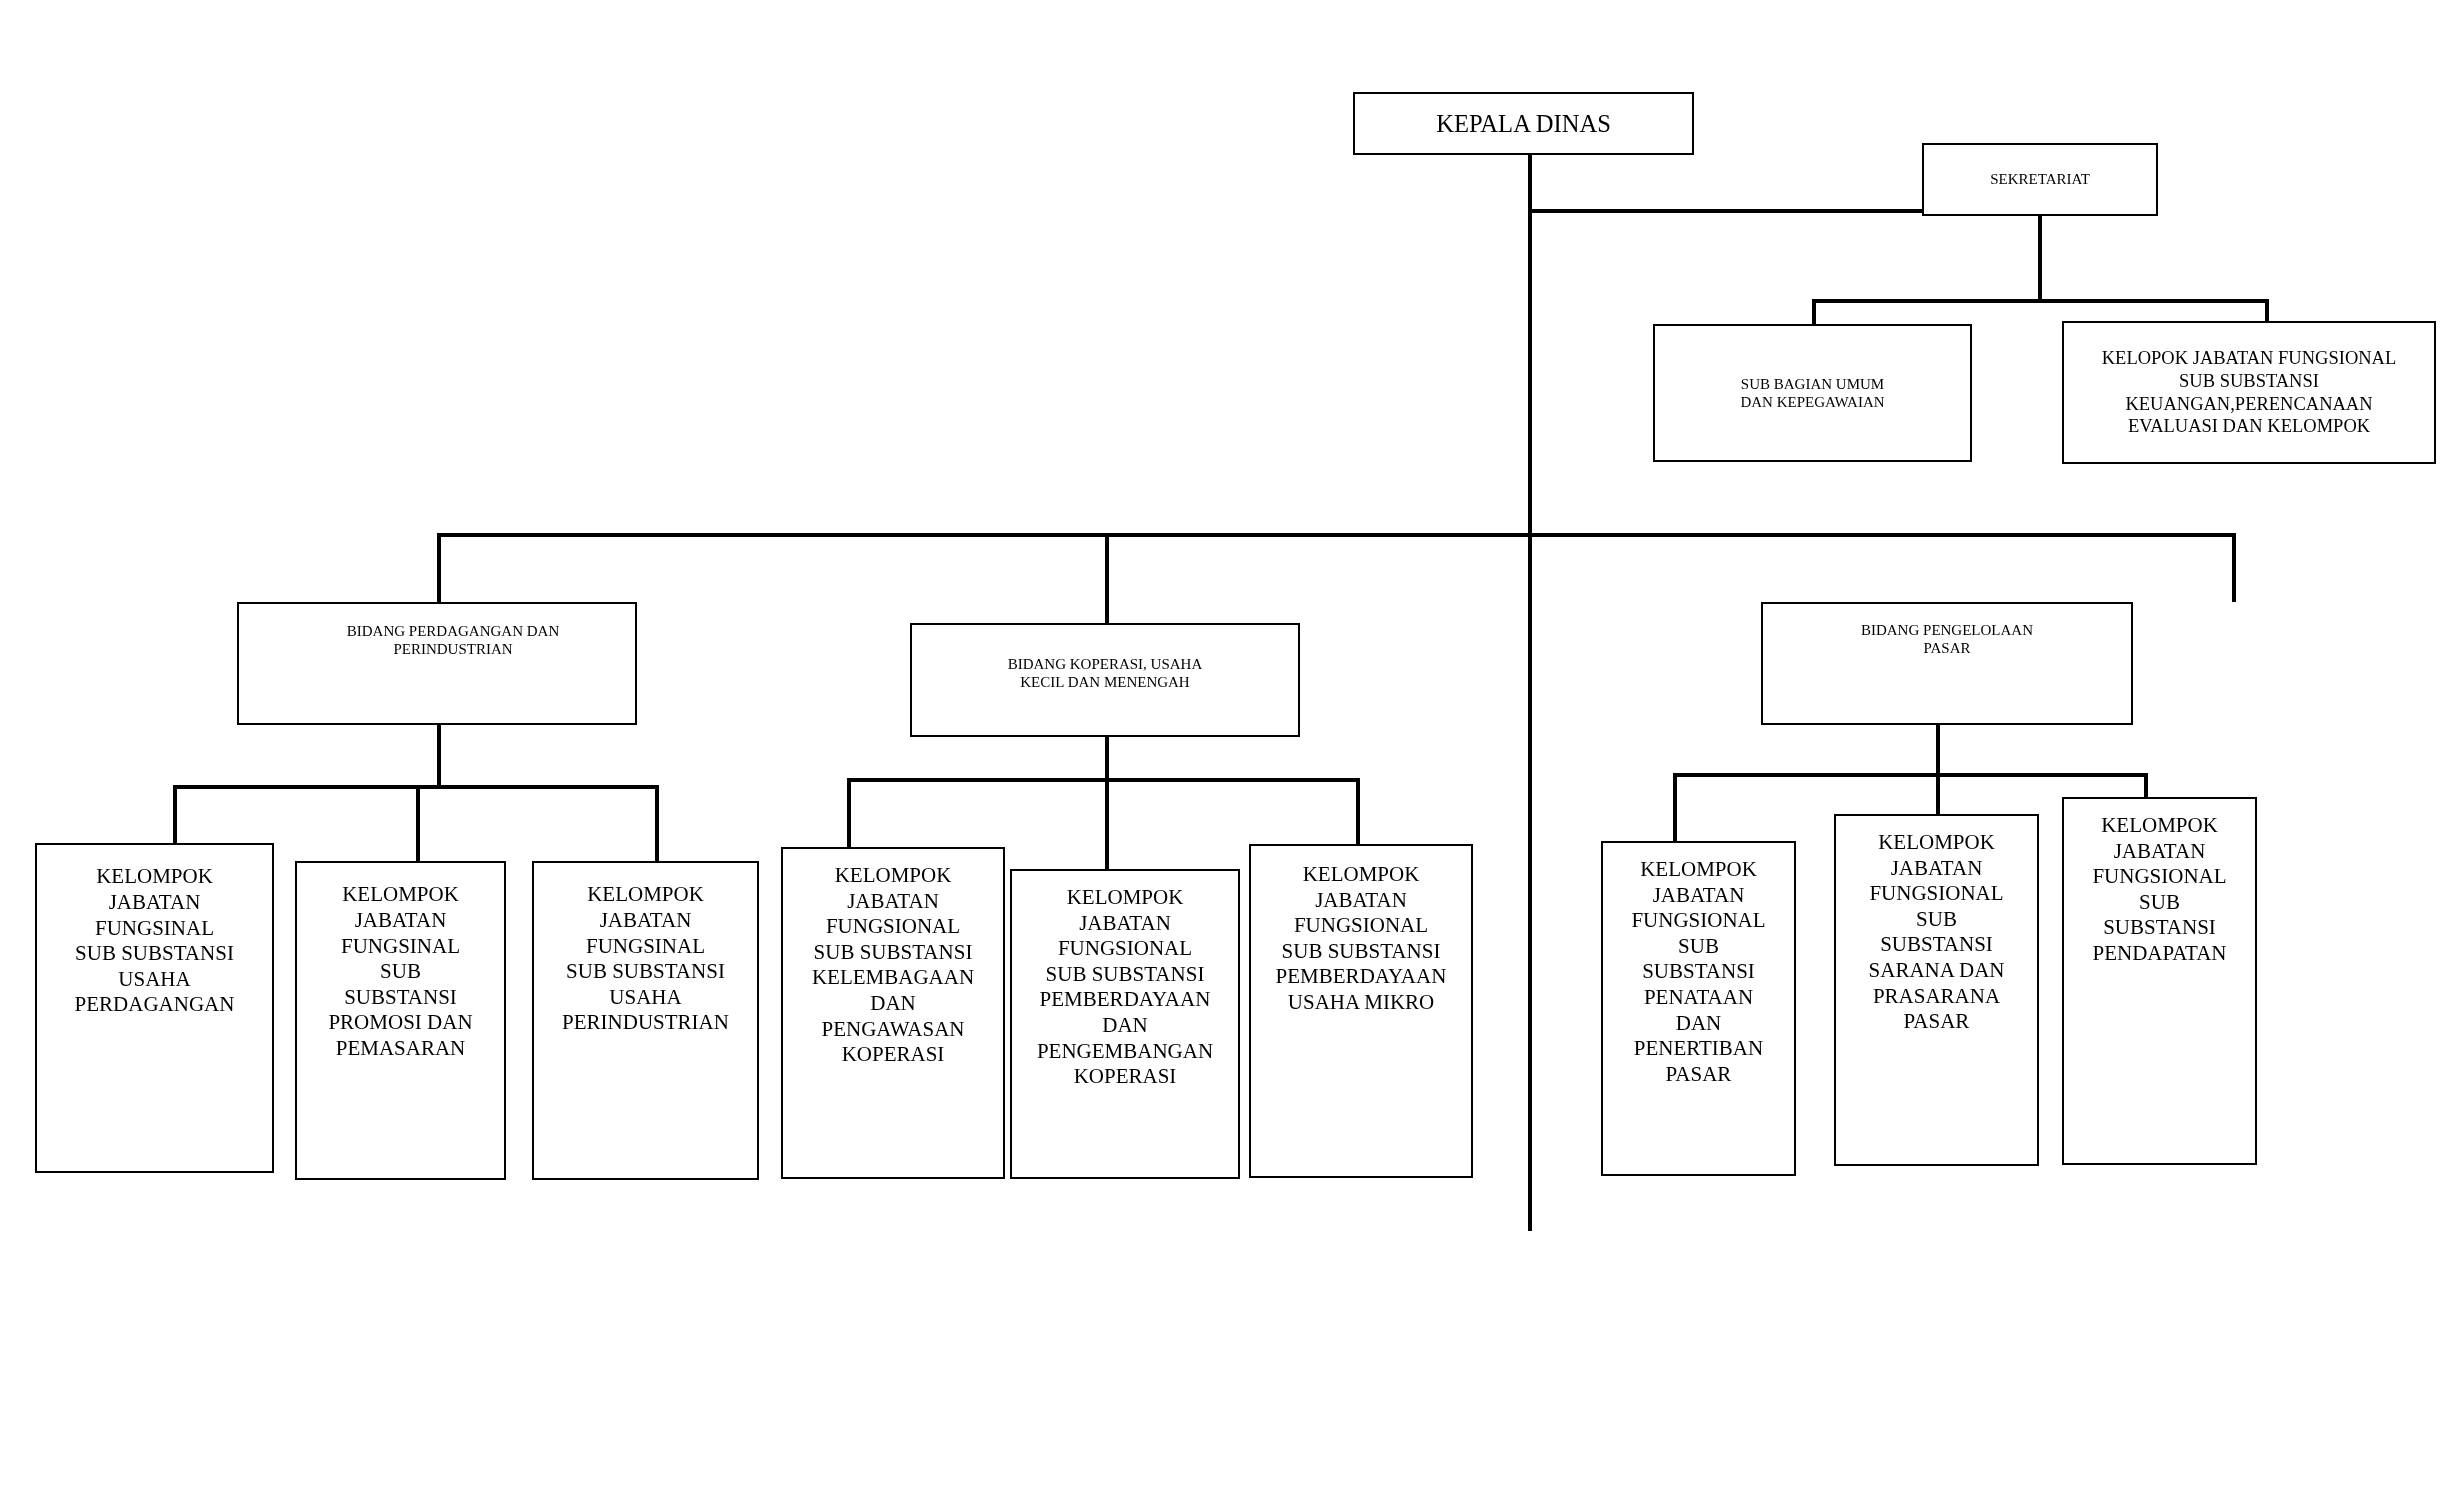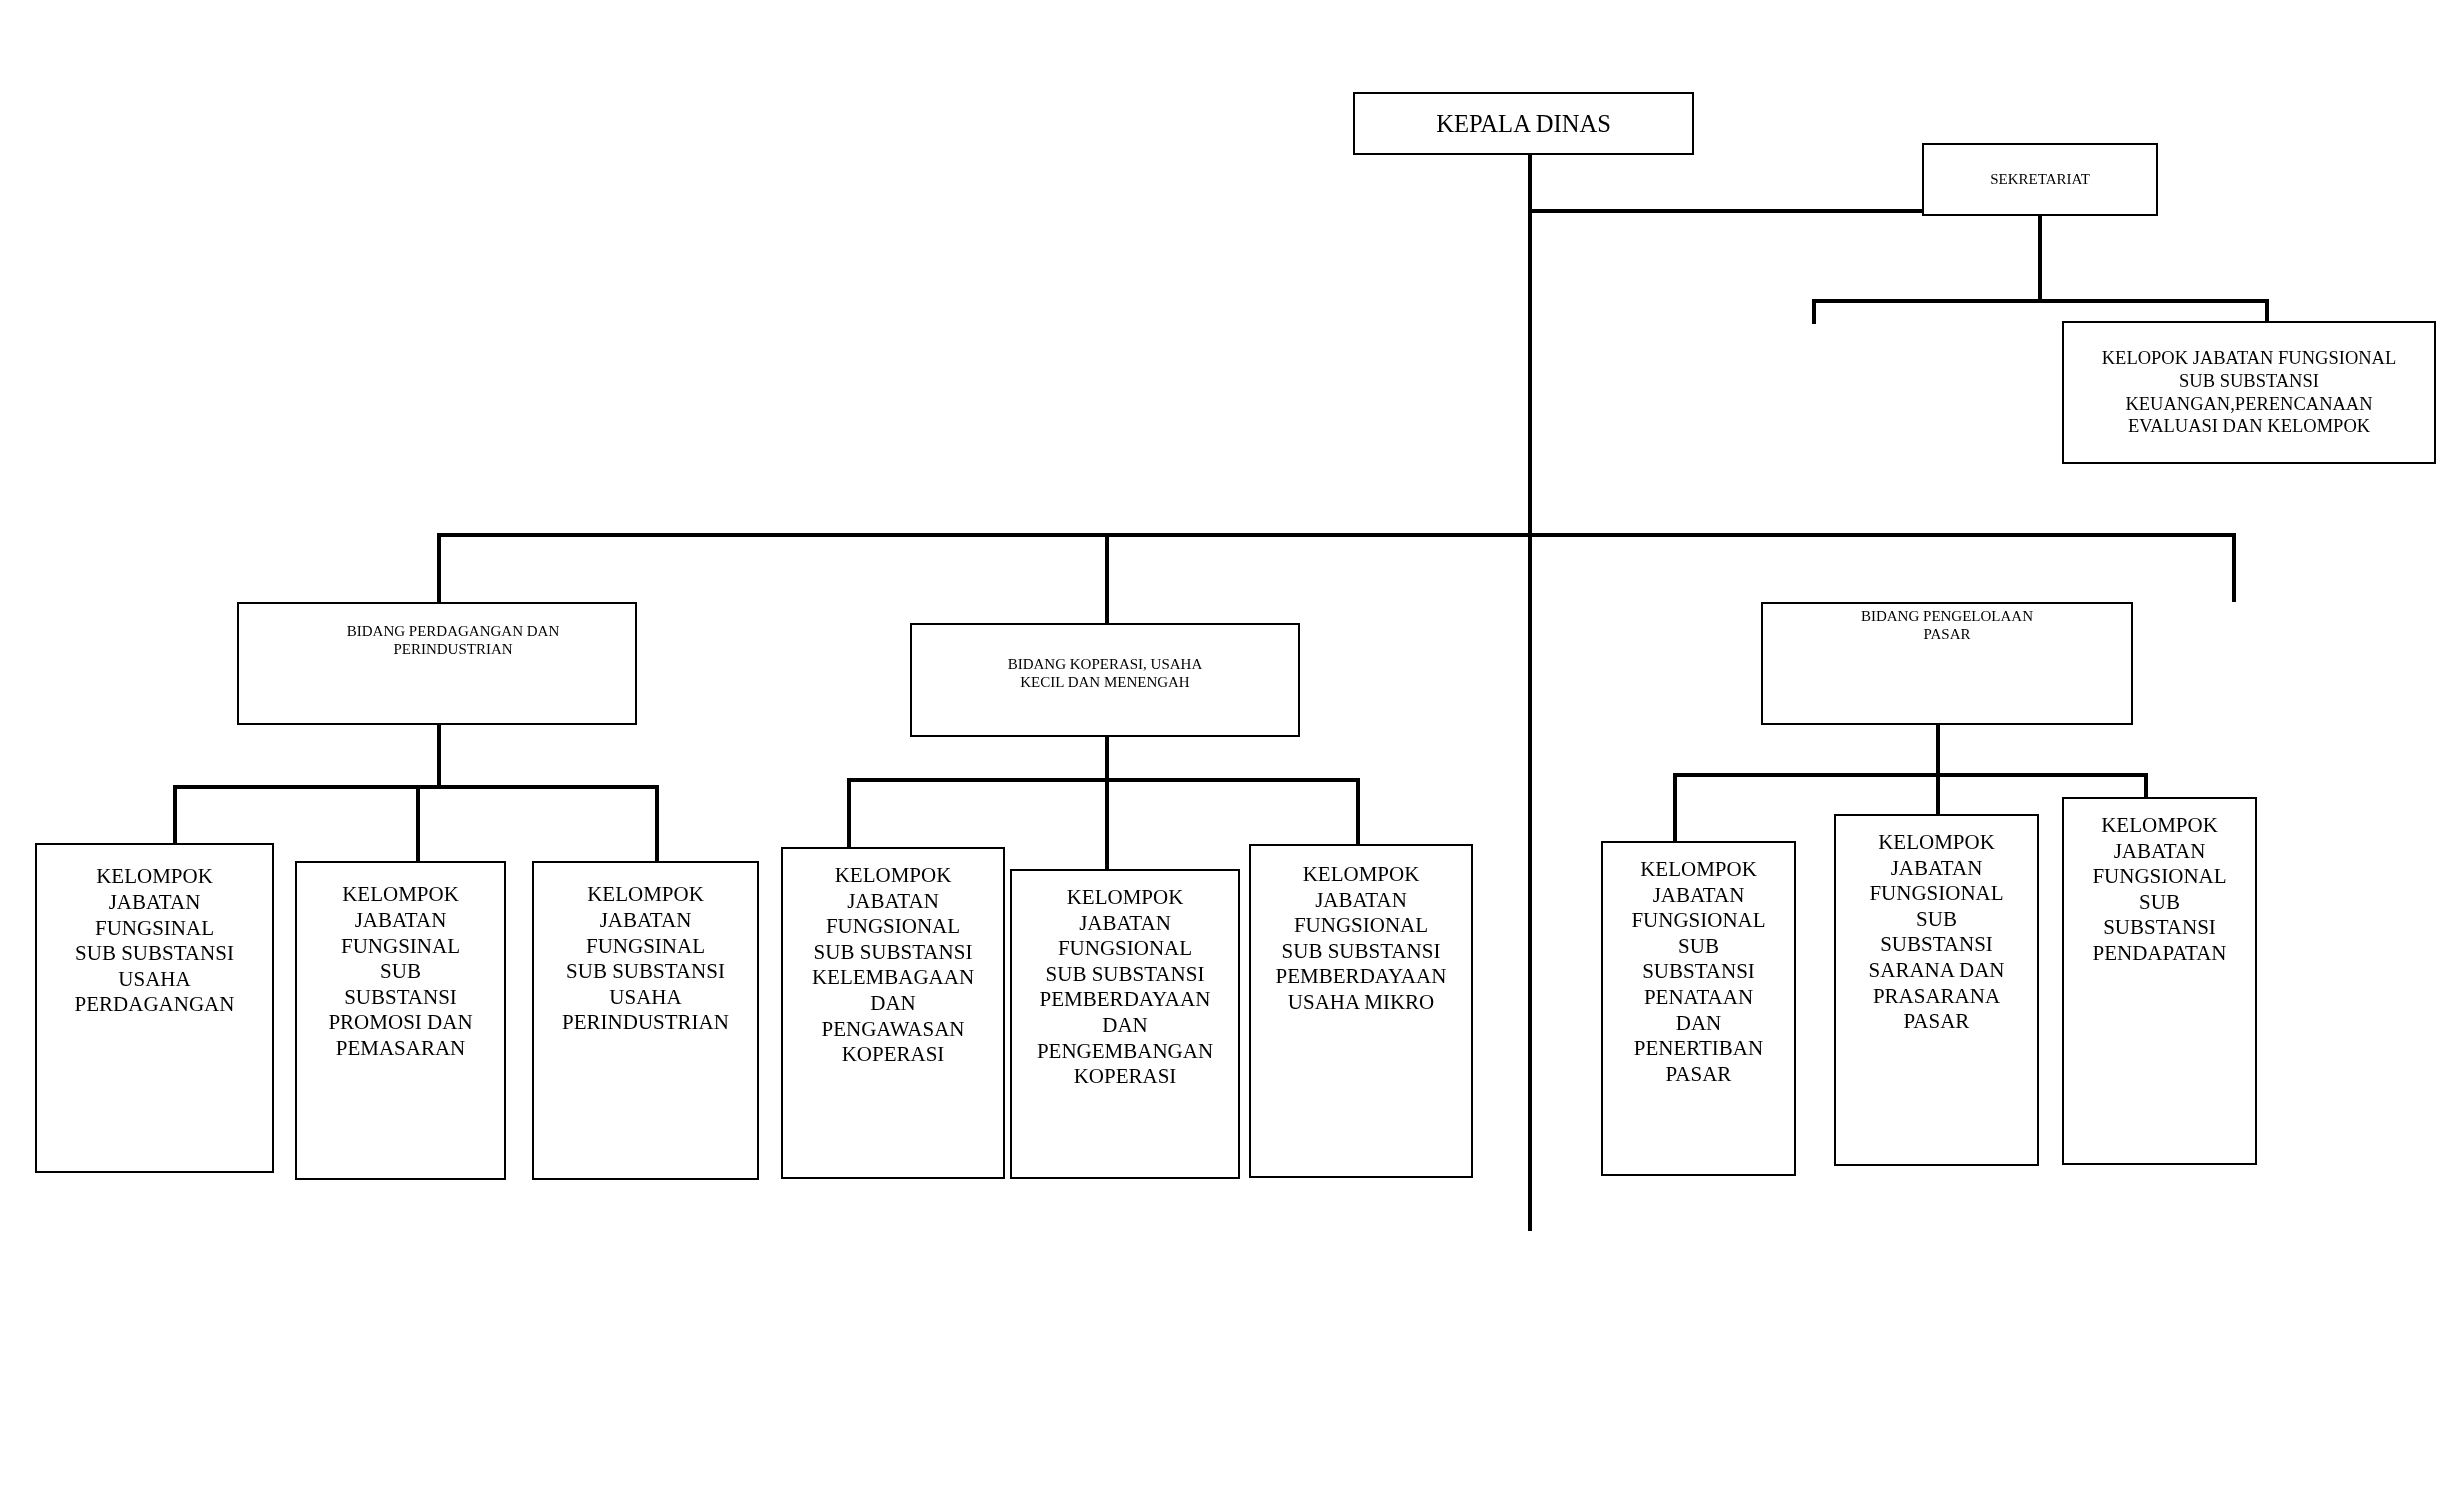--- a/index.html
+++ b/index.html
@@ -92,39 +92,43 @@
   <div class="vline" style="left:2144px; top:773px; height:24px;"></div>
 
   <div class="node vcenter" style="left:1353px; top:92px; width:341px; height:63px;">
     <span class="label t-big">KEPALA DINAS</span>
   </div>
 
   <div class="node vcenter" style="left:1922px; top:143px; width:236px; height:73px;">
     <span class="label t-mid">SEKRETARIAT</span>
   </div>
 
+  <div class="node vcenter" style="left:1653px; top:324px; width:319px; height:138px;">
+    <span class="label t-mid">SUB BAGIAN UMUM
+DAN KEPEGAWAIAN</span>
+  </div>
 
   <div class="node vcenter" style="left:2062px; top:321px; width:374px; height:143px;">
     <span class="label t-tiny">KELOPOK JABATAN FUNGSIONAL
 SUB SUBSTANSI
 KEUANGAN,PERENCANAAN
 EVALUASI DAN KELOMPOK</span>
   </div>
 
   <div class="node" style="left:237px; top:602px; width:400px; height:123px; padding-top:17.6px;padding-left:32px;">
     <span class="label t-mid">BIDANG PERDAGANGAN DAN
 PERINDUSTRIAN</span>
   </div>
 
   <div class="node" style="left:910px; top:623px; width:390px; height:114px; padding-top:30px;">
     <span class="label t-mid">BIDANG KOPERASI, USAHA
 KECIL DAN MENENGAH</span>
   </div>
 
-  <div class="node" style="left:1761px; top:602px; width:372px; height:123px; padding-top:3px;">
+  <div class="node" style="left:1761px; top:602px; width:372px; height:123px; padding-top:17px;">
     <span class="label t-mid">BIDANG PENGELOLAAN
 PASAR</span>
   </div>
 
 
   <div class="node" style="left:35px; top:843px; width:239px; height:330px; padding-top:19.3px;">
     <span class="label t-small">KELOMPOK
 JABATAN
 FUNGSINAL
 SUB SUBSTANSI

